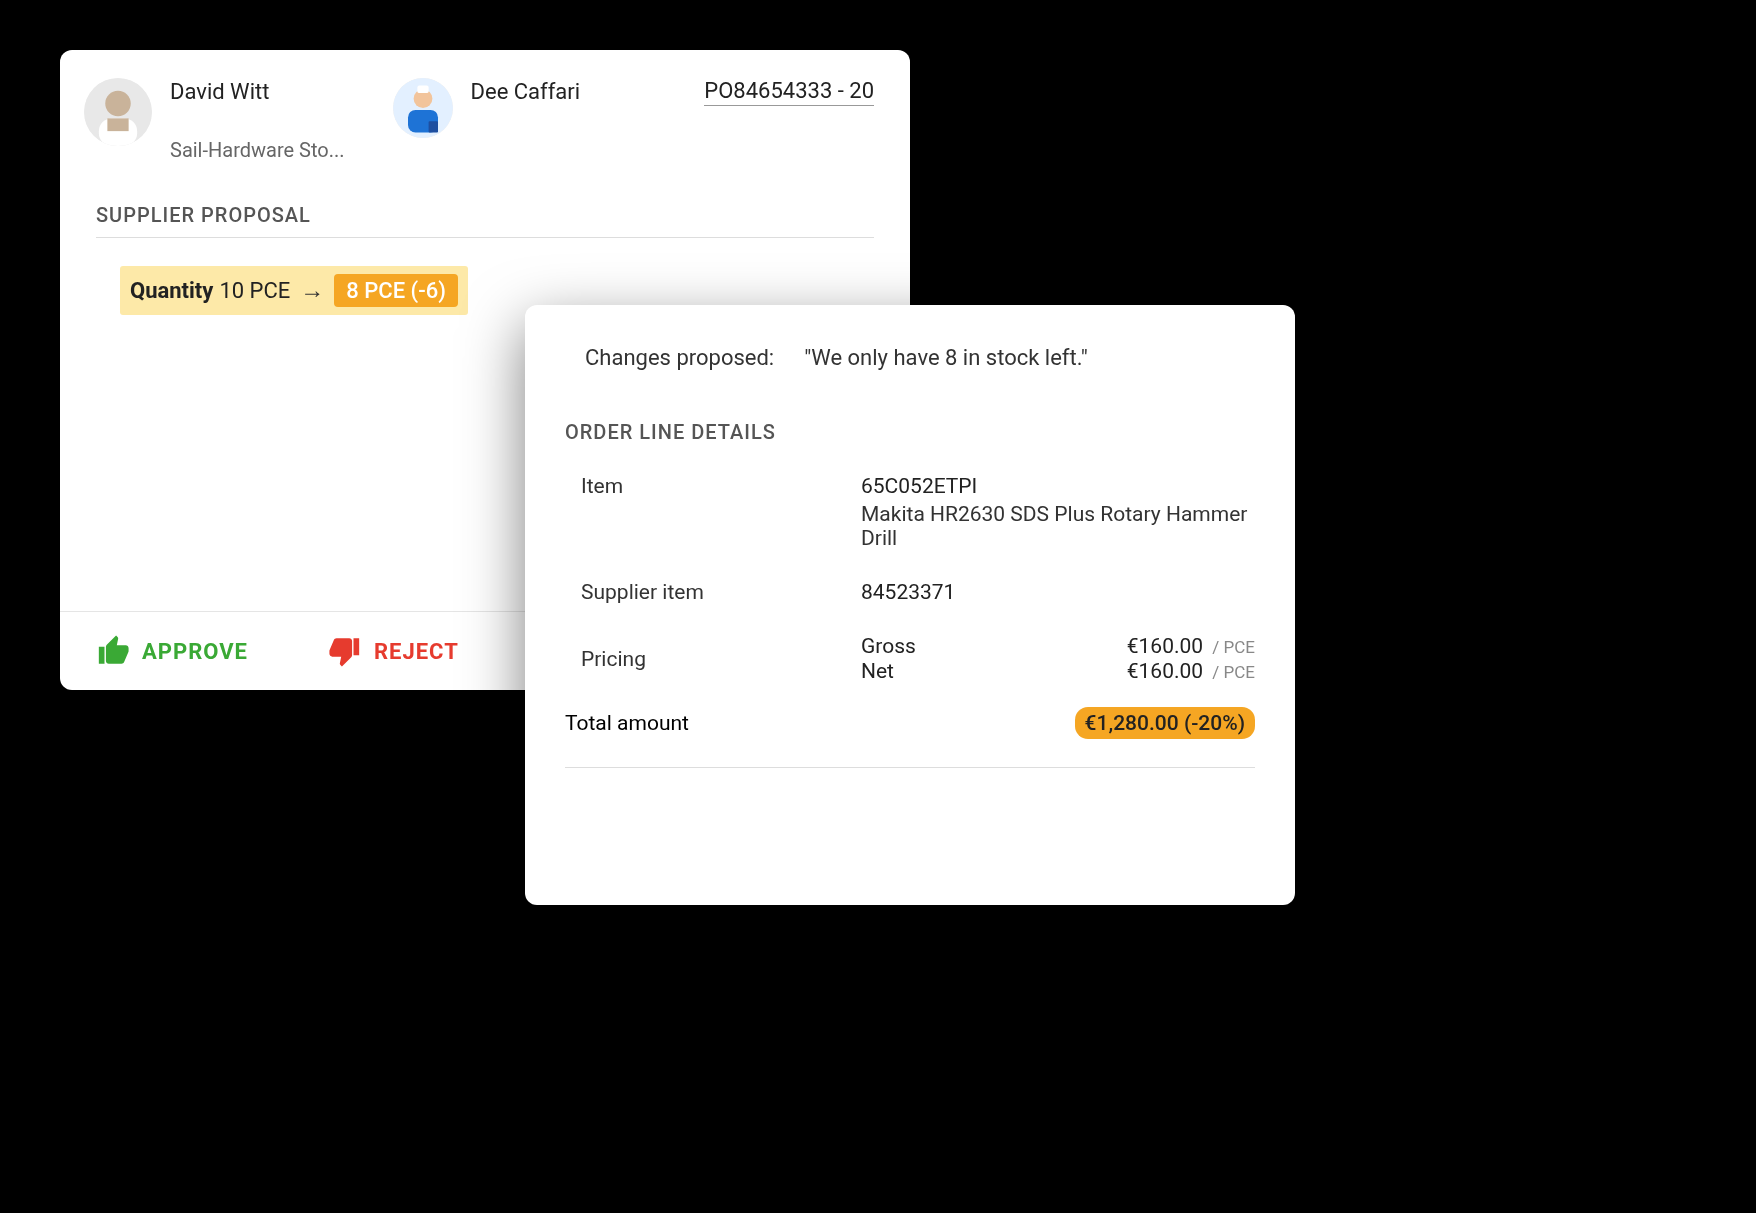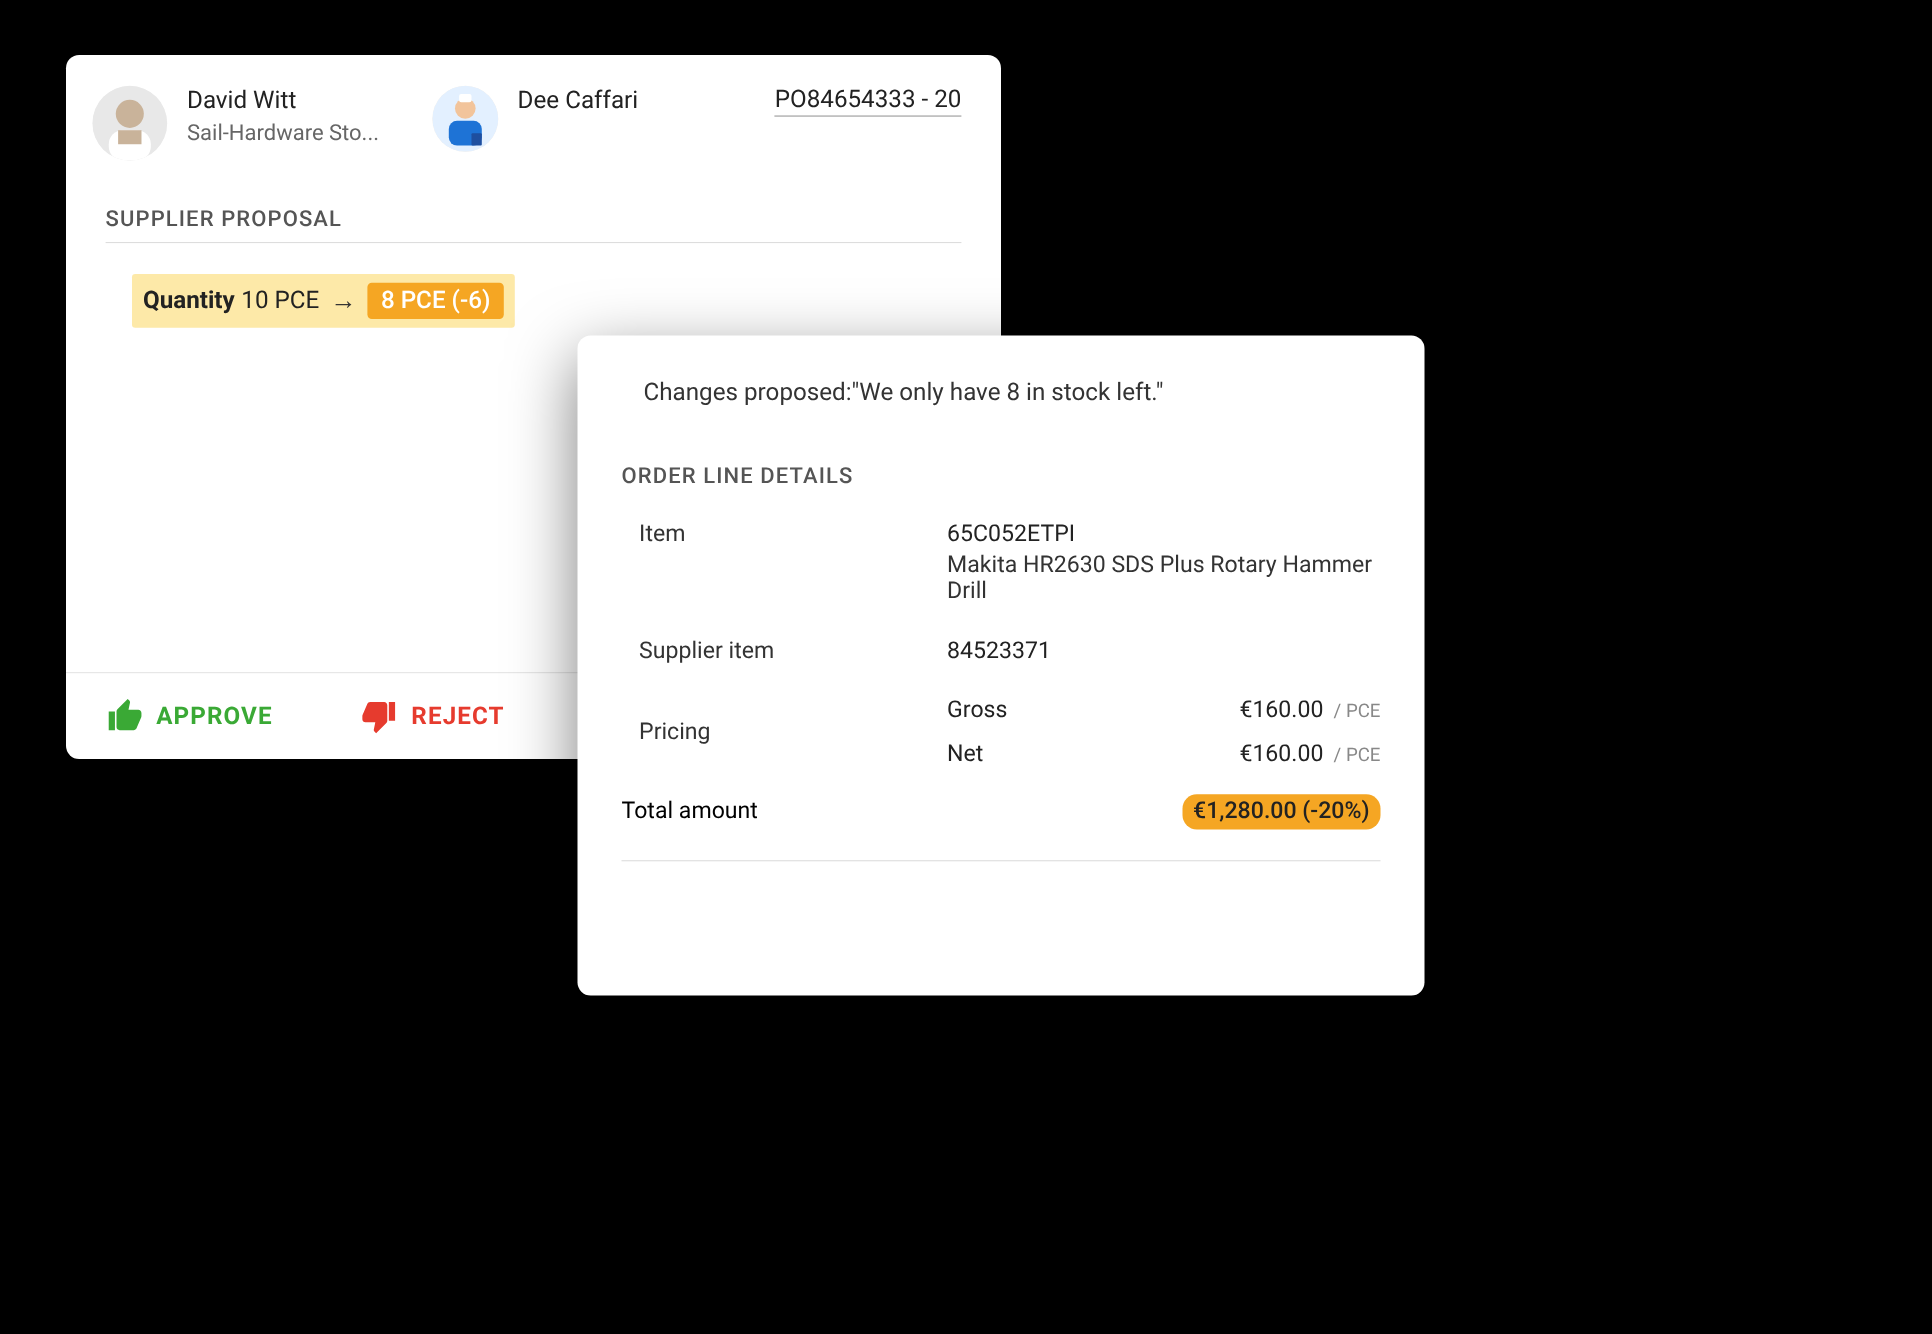--- a/index.html
+++ b/index.html
@@ -37,21 +37,21 @@
 }
 .avatar {
   width: 68px; height: 68px; border-radius: 50%;
   background: #eee center/cover;
   flex-shrink: 0;
   overflow: hidden;
 }
 .avatar svg { width: 100%; height: 100%; display:block; }
 .person { display:flex; flex-direction:column; }
 .person-name { font-size: 22px; color: #222; font-weight: 400; line-height: 1.3; }
-.person-sub { font-size: 20px; color: #666; line-height: 1.3; }
+.person-sub { font-size: 20px; color: #666; line-height: 1.3; margin-top: 30px; }
 .person2 { margin-left: 30px; display:flex; gap:18px; }
 .po-number {
   margin-left: auto;
   font-size: 22px;
   color: #222;
   border-bottom: 1px solid #999;
   padding-bottom: 2px;
 }
 .section-title {
   font-size: 20px;
@@ -92,40 +92,40 @@
 .action-btn {
   display: inline-flex; align-items: center; gap: 12px;
   font-size: 22px; font-weight: 700; letter-spacing: 1px;
   cursor: pointer; user-select: none;
 }
 .approve { color: #3aa935; }
 .reject { color: #e63b2e; justify-content: flex-end; }
 .thumb-icon { width: 34px; height: 34px; }
 
 .changes-line {
-  display: flex; 
+  display: flex; gap: 30px;
   font-size: 22px; color: #333;
   padding: 40px 50px 40px 60px;
 }
 .changes-label { }
 .changes-text { }
 .order-title {
   font-size: 20px; letter-spacing: 1px; color: #555; font-weight: 500;
   margin: 10px 40px 24px 40px;
 }
 .detail-row {
   display: flex;
   padding: 6px 40px;
   font-size: 21px;
   color: #333;
   margin-left: 16px;
 }
 .detail-label { width: 280px; color: #333; }
 .detail-value { flex: 1; color: #222; }
-.pricing-block { display:flex; flex-direction:column; gap:16px; width:100%; }
+.pricing-block { display:flex; flex-direction:column; gap:1px; width:100%; }
 .price-line { display:flex; justify-content:space-between; align-items:baseline; }
 .price-name { color:#222; }
 .price-amt { color:#222; font-size:21px; }
 .per-unit { color:#888; font-size:17px; margin-left:4px; }
 .total-row {
   display:flex; justify-content:space-between; align-items:center;
   padding: 18px 40px 0 40px;
   font-size: 21px;
 }
 .total-badge {

